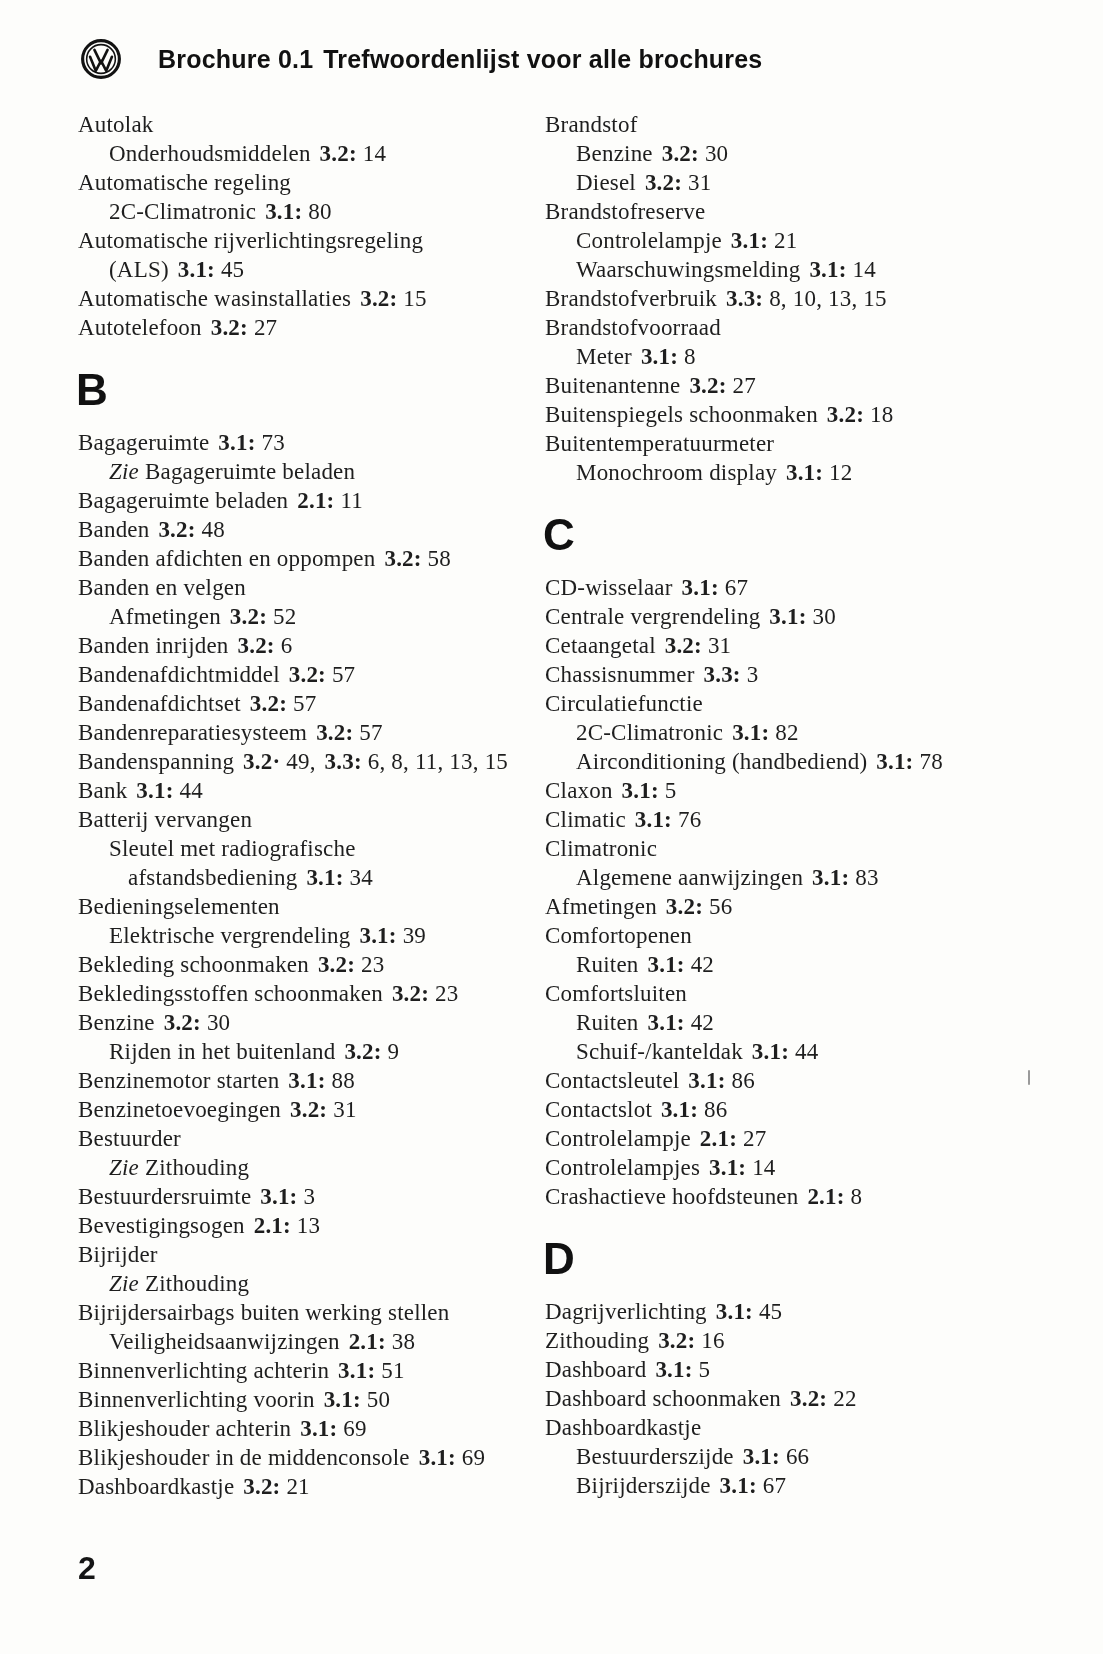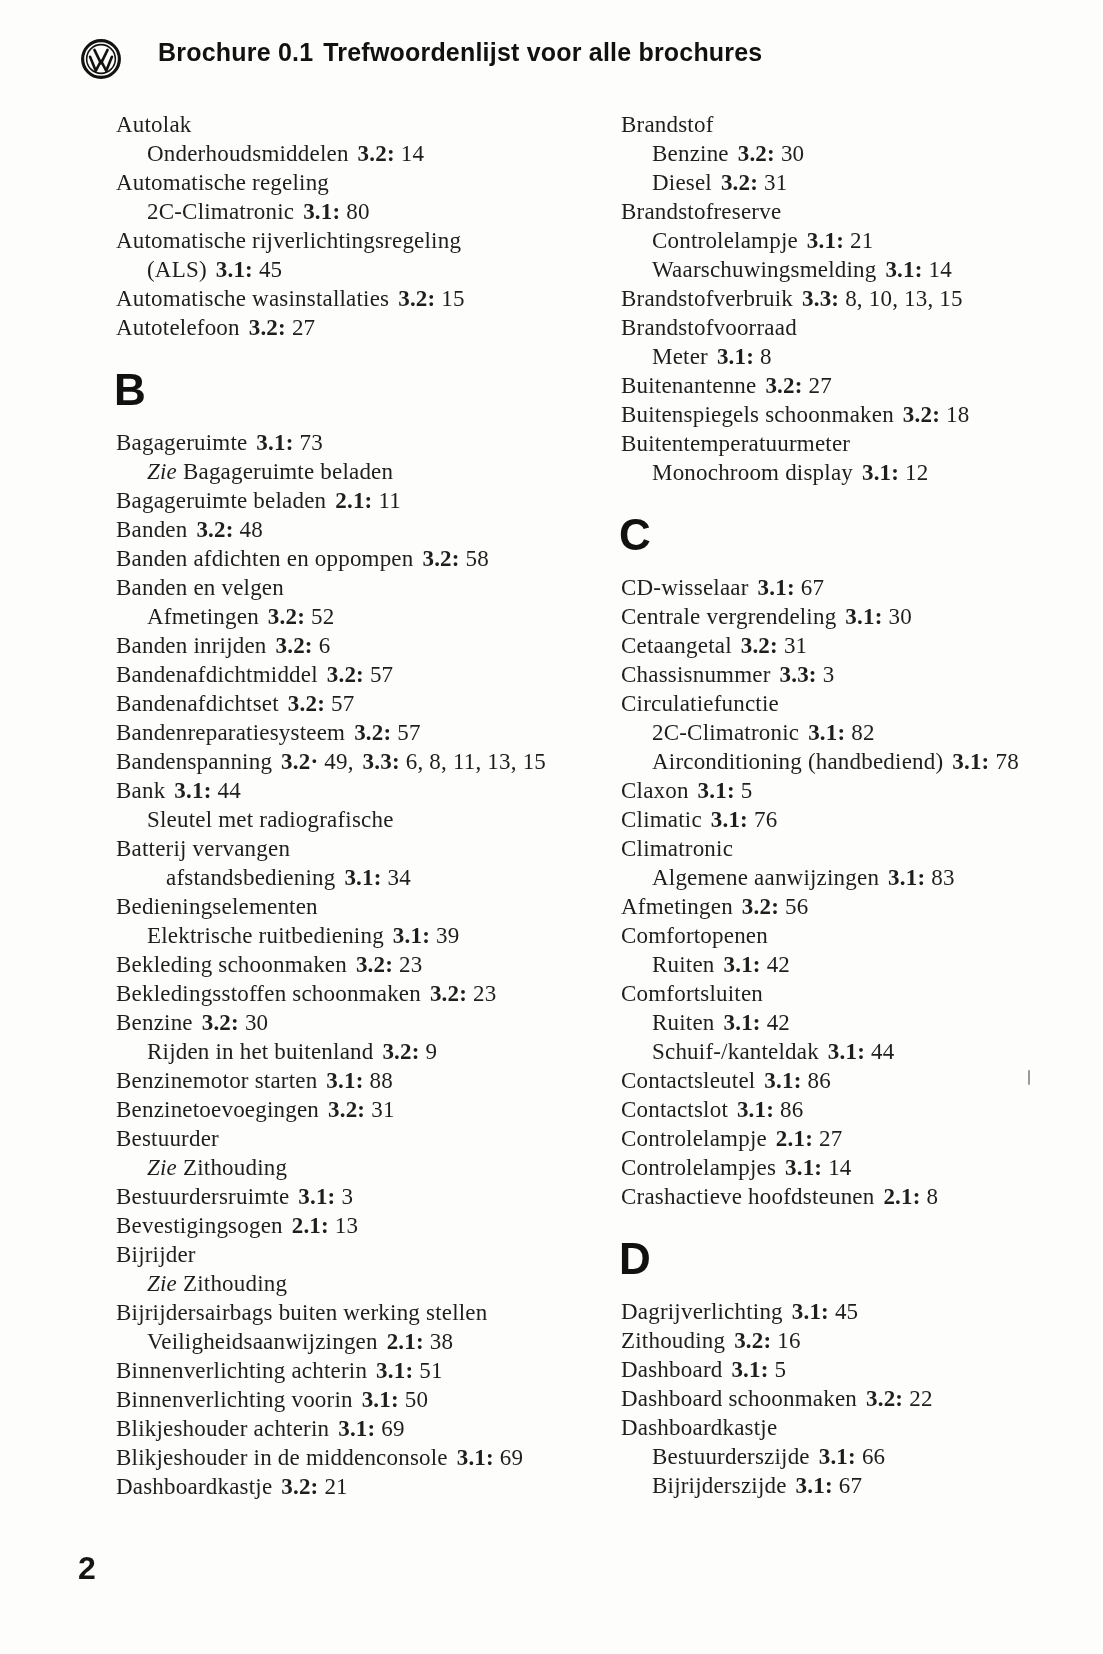--- a/index.html
+++ b/index.html
@@ -10,40 +10,41 @@
     background: #fdfdfb;
     font-family: "Liberation Serif", serif;
     color: #1e1e1e;
     overflow: hidden;
   }
   .header {
     position: absolute;
     top: 38px;
     left: 80px;
     display: flex;
+    align-items: center;
   }
   .logo-wrap { width: 42px; height: 42px; flex: 0 0 auto; }
   .title {
     font-family: "Liberation Sans", sans-serif;
     font-weight: bold;
     font-size: 25px;
     color: #111;
     margin-left: 36px;
     letter-spacing: 0.2px;
     white-space: nowrap;
   }
   .title .gap { display: inline-block; width: 10px; }
   .columns {
     position: absolute;
     top: 110px;
     left: 78px;
     display: flex;
     align-items: flex-start;
   }
-  .col { width: 467px; margin-left: 38px; }
+  .col { width: 467px; }
   .col-1 { width: 480px; }
   .entry {
     font-size: 23px;
     line-height: 29px;
     letter-spacing: 0.2px;
     white-space: nowrap;
   }
   .indent-0 { padding-left: 0; }
   .indent-1 { padding-left: 31px; }
   .indent-2 { padding-left: 50px; }
@@ -114,25 +115,25 @@
         <div class="entry indent-0"><span class="r">Banden </span><span class="b">3.2:</span><span class="r"> 48</span></div>
         <div class="entry indent-0"><span class="r">Banden afdichten en oppompen </span><span class="b">3.2:</span><span class="r"> 58</span></div>
         <div class="entry indent-0"><span class="r">Banden en velgen</span></div>
         <div class="entry indent-1"><span class="r">Afmetingen </span><span class="b">3.2:</span><span class="r"> 52</span></div>
         <div class="entry indent-0"><span class="r">Banden inrijden </span><span class="b">3.2:</span><span class="r"> 6</span></div>
         <div class="entry indent-0"><span class="r">Bandenafdichtmiddel </span><span class="b">3.2:</span><span class="r"> 57</span></div>
         <div class="entry indent-0"><span class="r">Bandenafdichtset </span><span class="b">3.2:</span><span class="r"> 57</span></div>
         <div class="entry indent-0"><span class="r">Bandenreparatiesysteem </span><span class="b">3.2:</span><span class="r"> 57</span></div>
         <div class="entry indent-0"><span class="r">Bandenspanning </span><span class="b">3.2·</span><span class="r"> 49, </span><span class="b">3.3:</span><span class="r"> 6, 8, 11, 13, 15</span></div>
         <div class="entry indent-0"><span class="r">Bank </span><span class="b">3.1:</span><span class="r"> 44</span></div>
+        <div class="entry indent-0"><span class="r">Batterij vervangen</span></div>
         <div class="entry indent-1"><span class="r">Sleutel met radiografische</span></div>
-        <div class="entry indent-0"><span class="r">Batterij vervangen</span></div>
         <div class="entry indent-2"><span class="r">afstandsbediening </span><span class="b">3.1:</span><span class="r"> 34</span></div>
         <div class="entry indent-0"><span class="r">Bedieningselementen</span></div>
-        <div class="entry indent-1"><span class="r">Elektrische ruitbediening </span><span class="b">3.1:</span><span class="r"> 39</span></div>
+        <div class="entry indent-1"><span class="r">Elektrische vergrendeling </span><span class="b">3.1:</span><span class="r"> 39</span></div>
         <div class="entry indent-0"><span class="r">Bekleding schoonmaken </span><span class="b">3.2:</span><span class="r"> 23</span></div>
         <div class="entry indent-0"><span class="r">Bekledingsstoffen schoonmaken </span><span class="b">3.2:</span><span class="r"> 23</span></div>
         <div class="entry indent-0"><span class="r">Benzine </span><span class="b">3.2:</span><span class="r"> 30</span></div>
         <div class="entry indent-1"><span class="r">Rijden in het buitenland </span><span class="b">3.2:</span><span class="r"> 9</span></div>
         <div class="entry indent-0"><span class="r">Benzinemotor starten </span><span class="b">3.1:</span><span class="r"> 88</span></div>
         <div class="entry indent-0"><span class="r">Benzinetoevoegingen </span><span class="b">3.2:</span><span class="r"> 31</span></div>
         <div class="entry indent-0"><span class="r">Bestuurder</span></div>
         <div class="entry indent-1"><span class="i">Zie </span><span class="r">Zithouding</span></div>
         <div class="entry indent-0"><span class="r">Bestuurdersruimte </span><span class="b">3.1:</span><span class="r"> 3</span></div>
         <div class="entry indent-0"><span class="r">Bevestigingsogen </span><span class="b">2.1:</span><span class="r"> 13</span></div>

